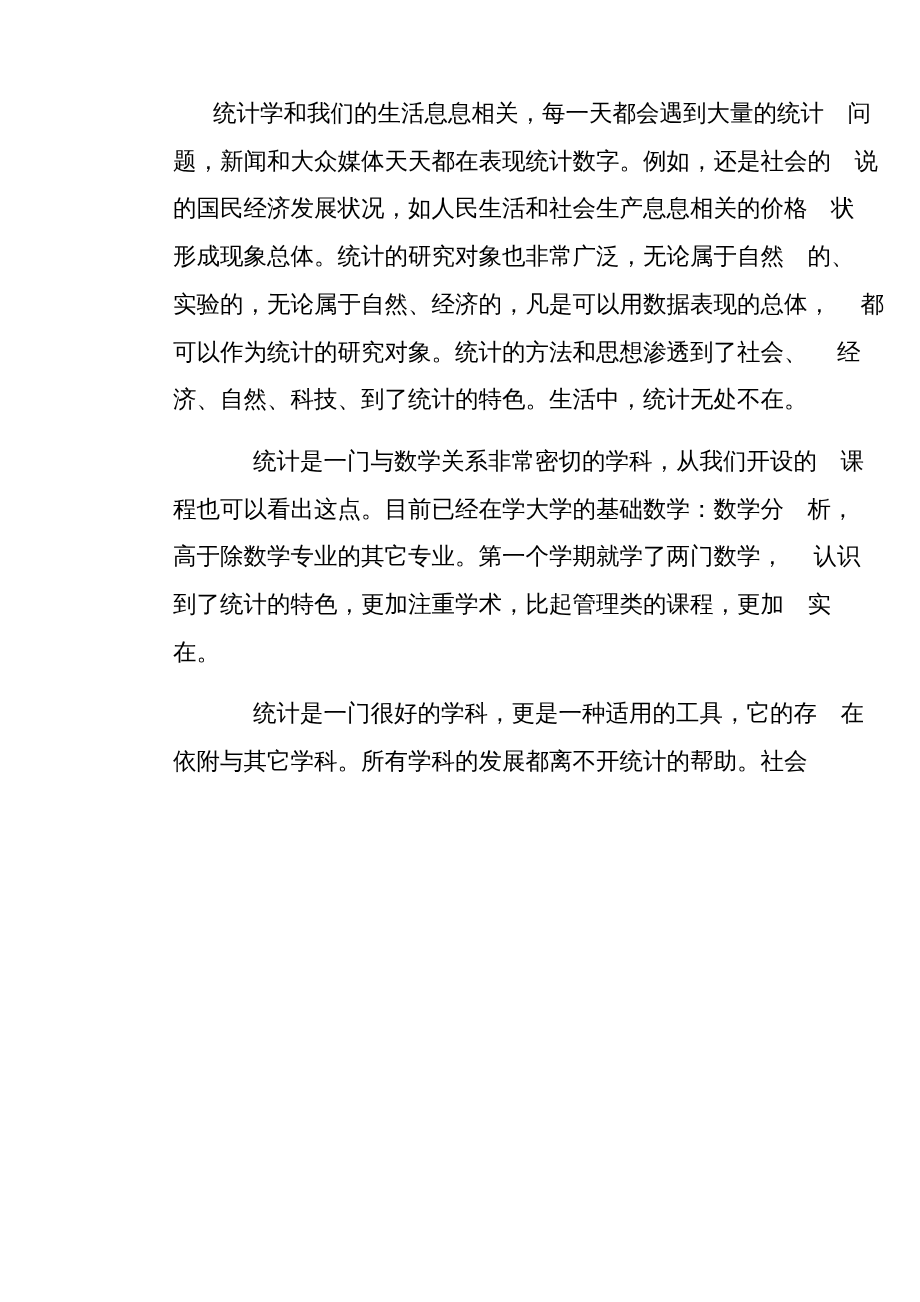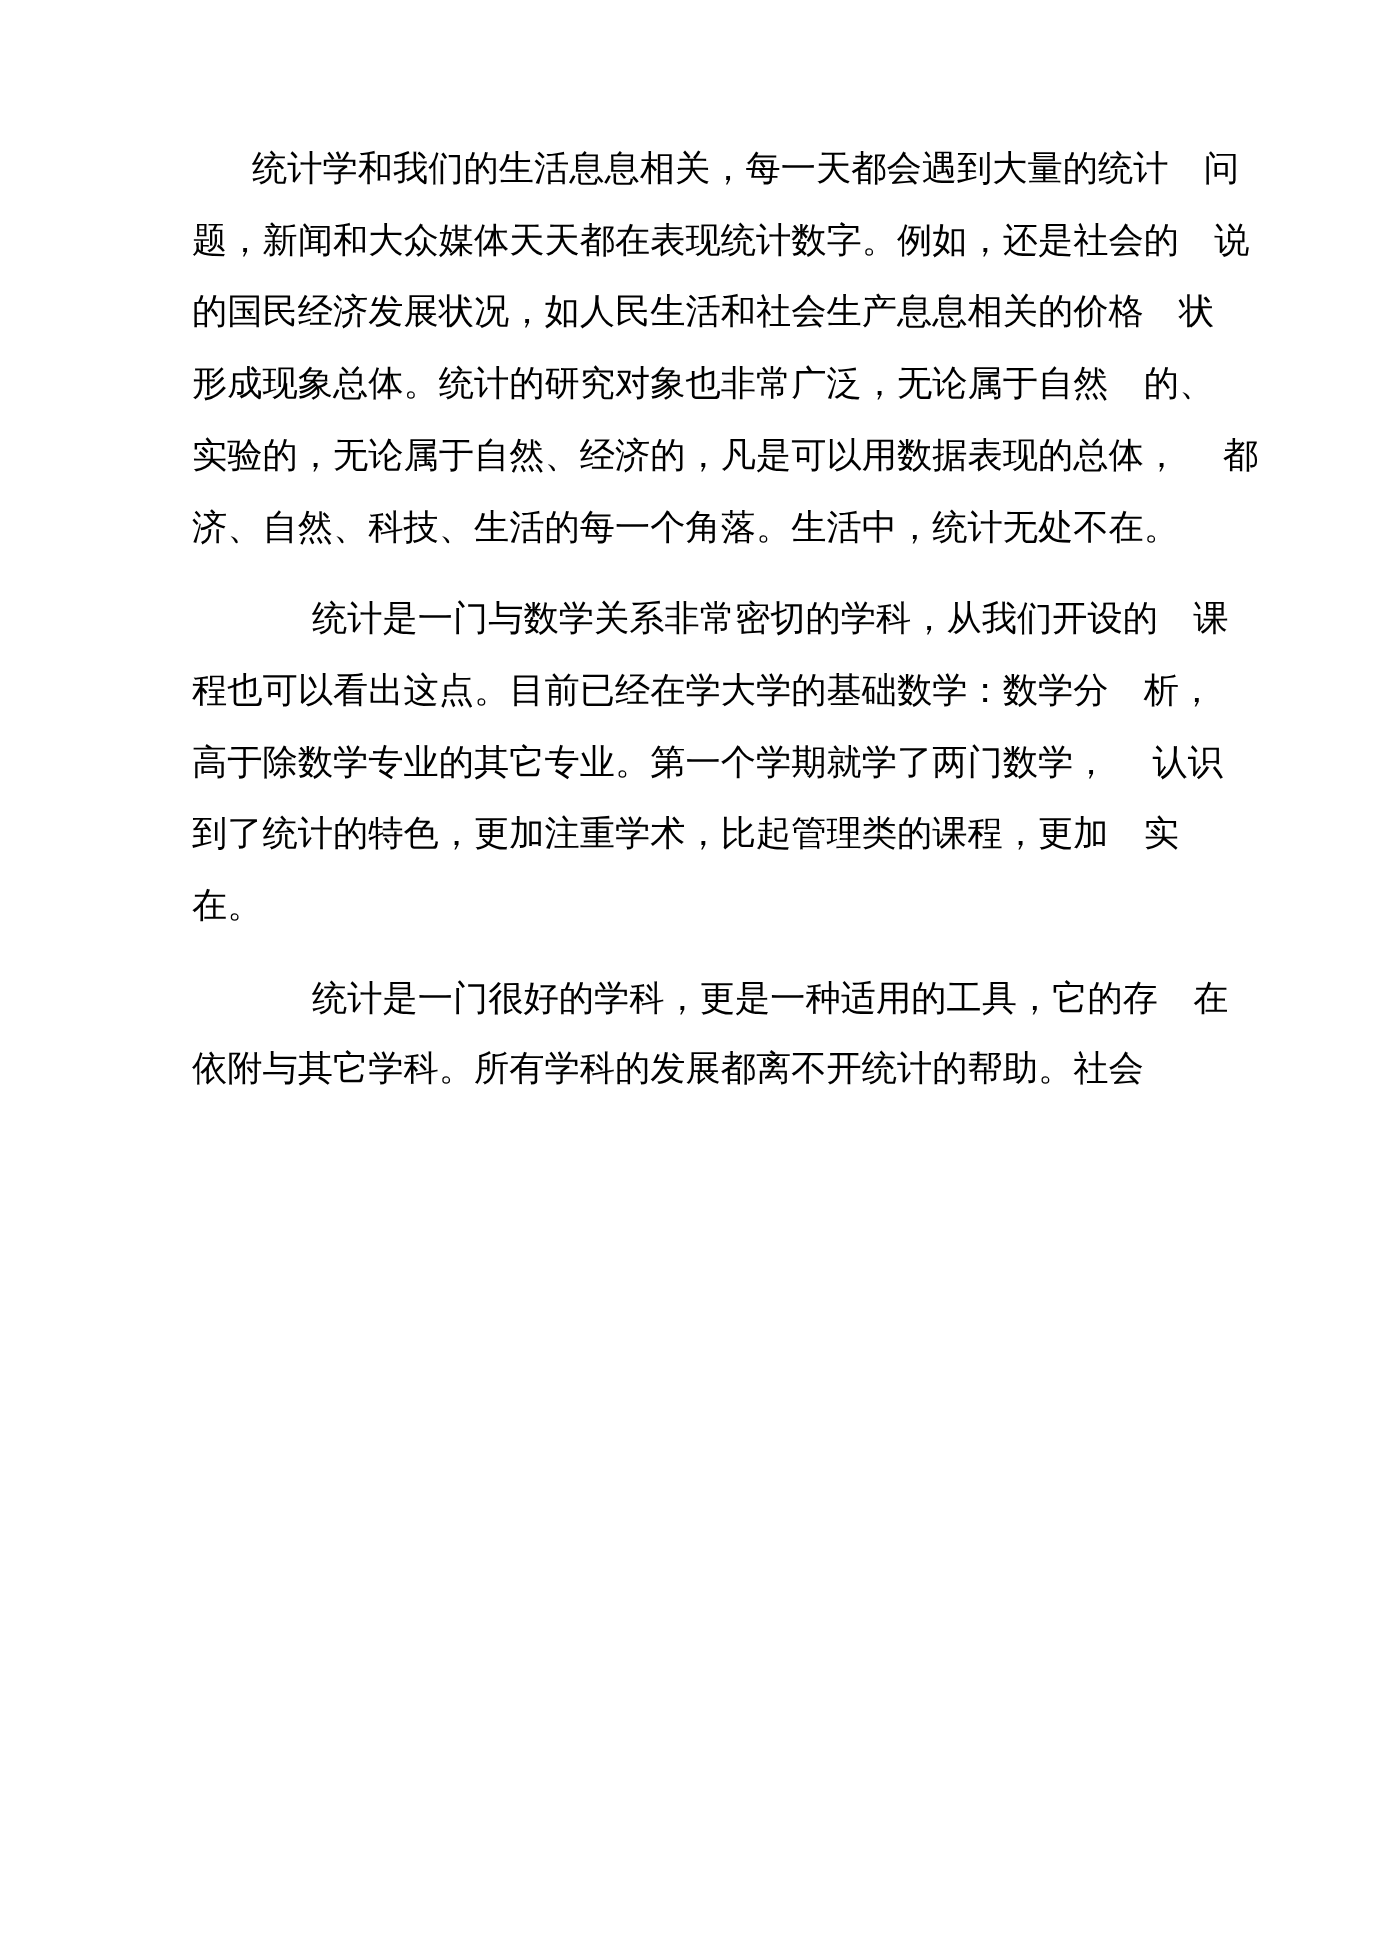--- a/index.html
+++ b/index.html
@@ -7,20 +7,21 @@
     padding: 0;
     background: #ffffff;
   }
   .page {
     position: relative;
     width: 912px;
     height: 1302px;
     background: #ffffff;
     overflow: hidden;
     box-sizing: border-box;
+    padding-left: 45px;
   }
   .doc {
     box-sizing: border-box;
     padding: 90px 95px 0 128px;
     font-family: "Liberation Serif", "DejaVu Serif", serif;
     font-size: 23.5px;
     font-weight: 500;
     color: #000000;
   }
   .paragraph {
@@ -38,21 +39,22 @@
 <body>
 
 <div class="page" style="background: rgb(255, 255, 255);">
   <main class="doc" style="color: rgb(0, 0, 0);">
       <div class="paragraph">
         <div class="line indent-small">统计学和我们的生活息息相关，每一天都会遇到大量的统计　问</div>
         <div class="line">题，新闻和大众媒体天天都在表现统计数字。例如，还是社会的　说</div>
         <div class="line">的国民经济发展状况，如人民生活和社会生产息息相关的价格　状</div>
         <div class="line">形成现象总体。统计的研究对象也非常广泛，无论属于自然　的、</div>
         <div class="line">实验的，无论属于自然、经济的，凡是可以用数据表现的总体，　 都</div>
-        <div class="line">济、自然、科技、生活的每一个角落。生活中，统计无处不在。</div>
+        <div class="line">可以作为统计的研究对象。统计的方法和思想渗透到了社会、　 经</div>
+        <div class="line">济、自然、科技、到了统计的特色。生活中，统计无处不在。</div>
       </div>
       <div class="paragraph">
         <div class="line indent-large">统计是一门与数学关系非常密切的学科，从我们开设的　课</div>
         <div class="line">程也可以看出这点。目前已经在学大学的基础数学：数学分　析，</div>
         <div class="line">高于除数学专业的其它专业。第一个学期就学了两门数学，　 认识</div>
         <div class="line">到了统计的特色，更加注重学术，比起管理类的课程，更加　实</div>
         <div class="line">在。</div>
       </div>
       <div class="paragraph">
         <div class="line indent-large">统计是一门很好的学科，更是一种适用的工具，它的存　在</div>

